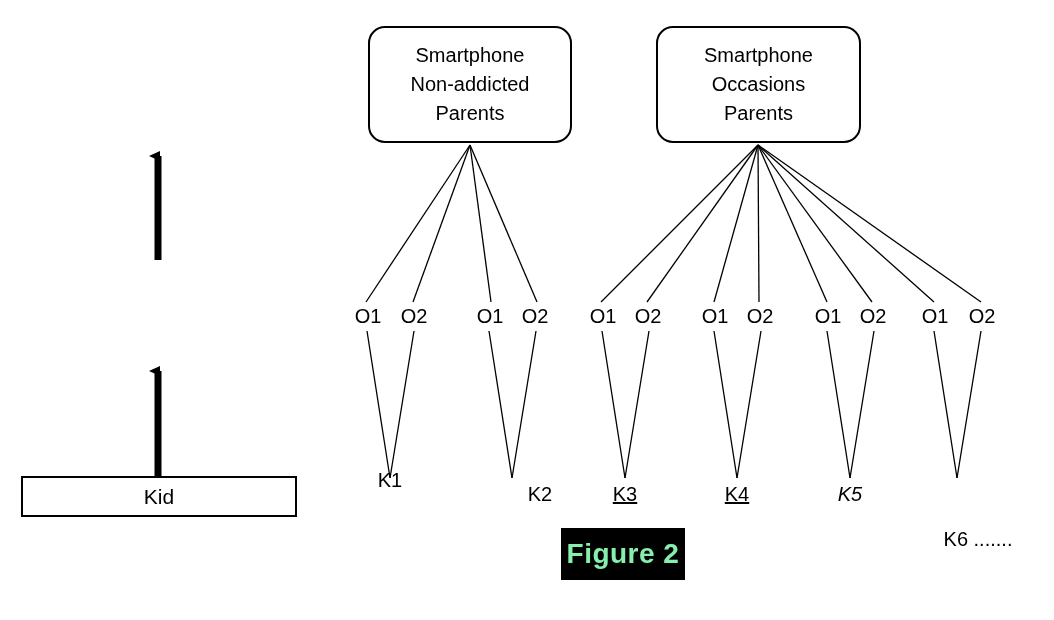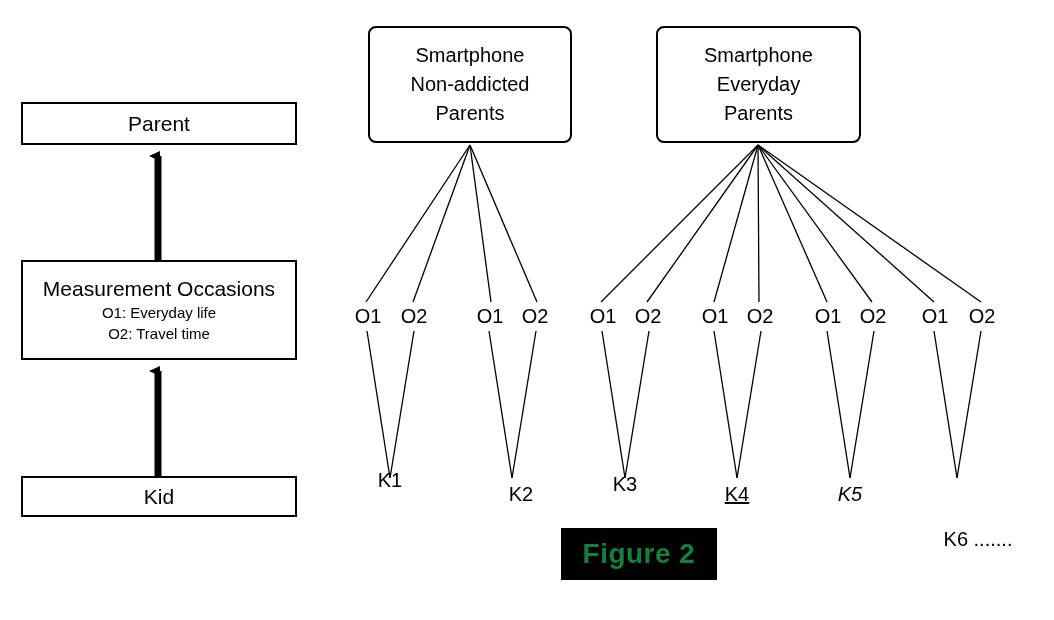--- a/index.html
+++ b/index.html
@@ -48,21 +48,21 @@
   }
   #box-parent   { left: 21px; top: 102px;  width: 276px; height: 43px; }
   #box-measure  { left: 21px; top: 260px;  width: 276px; height: 100px; }
   #box-kid      { left: 21px; top: 476px;  width: 276px; height: 41px; text-align: right; }
 
   
   .gbox {
     position: absolute;
     box-sizing: border-box;
     border: 2px solid #000000;
-    border-radius: 8px;
+    border-radius: 17px;
     background: #ffffff;
     display: flex;
     flex-direction: column;
     align-items: center;
     justify-content: center;
     z-index: 3;
   }
   .gbox-line {
     font-size: 20px;
     line-height: 29px;
@@ -81,24 +81,24 @@
     transform: translate(-50%, -50%);
     background: transparent;
     z-index: 4;
   }
 
   
   #figure-caption {
     position: absolute;
     left: 561px;
     top: 528px;
-    width: 156px;
+    width: 124px;
     height: 52px;
     background: #000000;
-    color: #15803d;
+    color: #86efac;
     font-size: 28px;
     font-weight: bold;
     display: flex;
     align-items: center;
     justify-content: center;
     letter-spacing: 0.5px;
     z-index: 5;
   }
 </style>
 </head>
@@ -158,61 +158,53 @@
     <g>
       <line x1="827" y1="331" x2="850" y2="478" stroke="#000000" stroke-width="1.3"></line>
       <line x1="874" y1="331" x2="850" y2="478" stroke="#000000" stroke-width="1.3"></line>
     </g>
     <g>
       <line x1="934" y1="331" x2="957" y2="478" stroke="#000000" stroke-width="1.3"></line>
       <line x1="981" y1="331" x2="957" y2="478" stroke="#000000" stroke-width="1.3"></line>
     </g>
   </svg>
 
-  <div class="hbox" id="box-parent">
-    <div class="hbox-title">Parent</div>
-  </div>
-
-  <div class="hbox" id="box-measure">
-    <div class="hbox-title">Measurement Occasions</div>
-    <div class="hbox-sub">O1: Everyday life</div>
-    <div class="hbox-sub">O2: Travel time</div>
-  </div>
+
 
   <div class="hbox" id="box-kid">
     <div class="hbox-title">Kid</div>
   </div>
 
   <div class="gbox" id="group-nonaddicted">
     <div class="gbox-line">Smartphone</div>
     <div class="gbox-line bold">Non-addicted</div>
     <div class="gbox-line">Parents</div>
   </div>
 
   <div class="gbox" id="group-addicted">
     <div class="gbox-line">Smartphone</div>
-    <div class="gbox-line bold">Everyday</div>
+    <div class="gbox-line bold">Occasions</div>
     <div class="gbox-line">Parents</div>
   </div>
 
   <div class="node-label" style="left:368px; top:316px;">O1</div>
   <div class="node-label" style="left:414px; top:316px;">O2</div>
   <div class="node-label" style="left:490px; top:316px;">O1</div>
   <div class="node-label" style="left:535px; top:316px;">O2</div>
   <div class="node-label" style="left:603px; top:316px;">O1</div>
   <div class="node-label" style="left:648px; top:316px;">O2</div>
   <div class="node-label" style="left:715px; top:316px;">O1</div>
   <div class="node-label" style="left:760px; top:316px;">O2</div>
   <div class="node-label" style="left:828px; top:316px;">O1</div>
   <div class="node-label" style="left:873px; top:316px;">O2</div>
   <div class="node-label" style="left:935px; top:316px;">O1</div>
   <div class="node-label" style="left:982px; top:316px;">O2</div>
 
   <div class="node-label" style="left:390px; top:480px;">K1</div>
-  <div class="node-label" style="left:521px; top:494px;">K2</div>
-  <div class="node-label" style="left:625px; top:484px;">K3</div>
+  <div class="node-label" style="left:540px; top:494px;">K2</div>
+  <div class="node-label" style="left:625px; top:494px;text-decoration:underline;">K3</div>
   <div class="node-label" style="left:737px; top:494px;text-decoration:underline;">K4</div>
   <div class="node-label" style="left:850px; top:494px;font-style:italic;">K5</div>
   <div class="node-label" style="left:978px; top:494px;margin-top:45px;">K6 .......</div>
 
   <div id="figure-caption">Figure 2</div>
 
 </div>
 
 </body></html>

